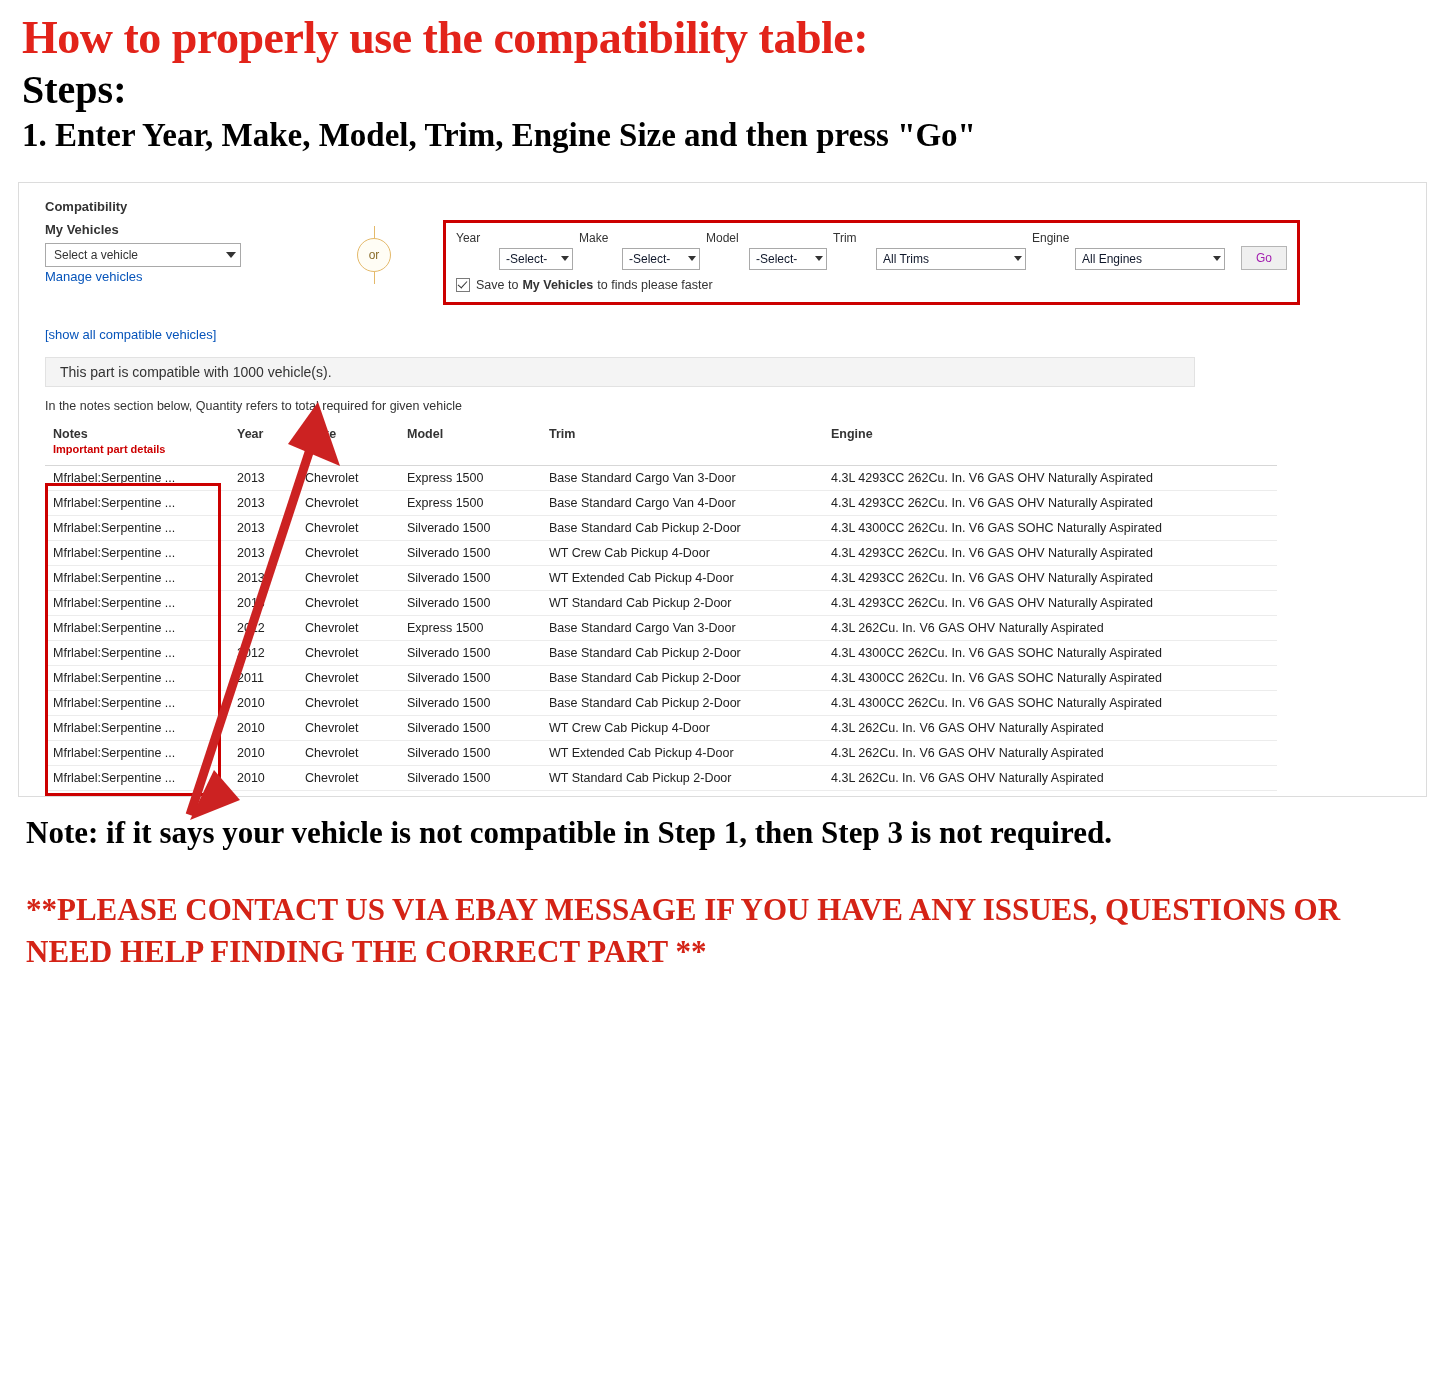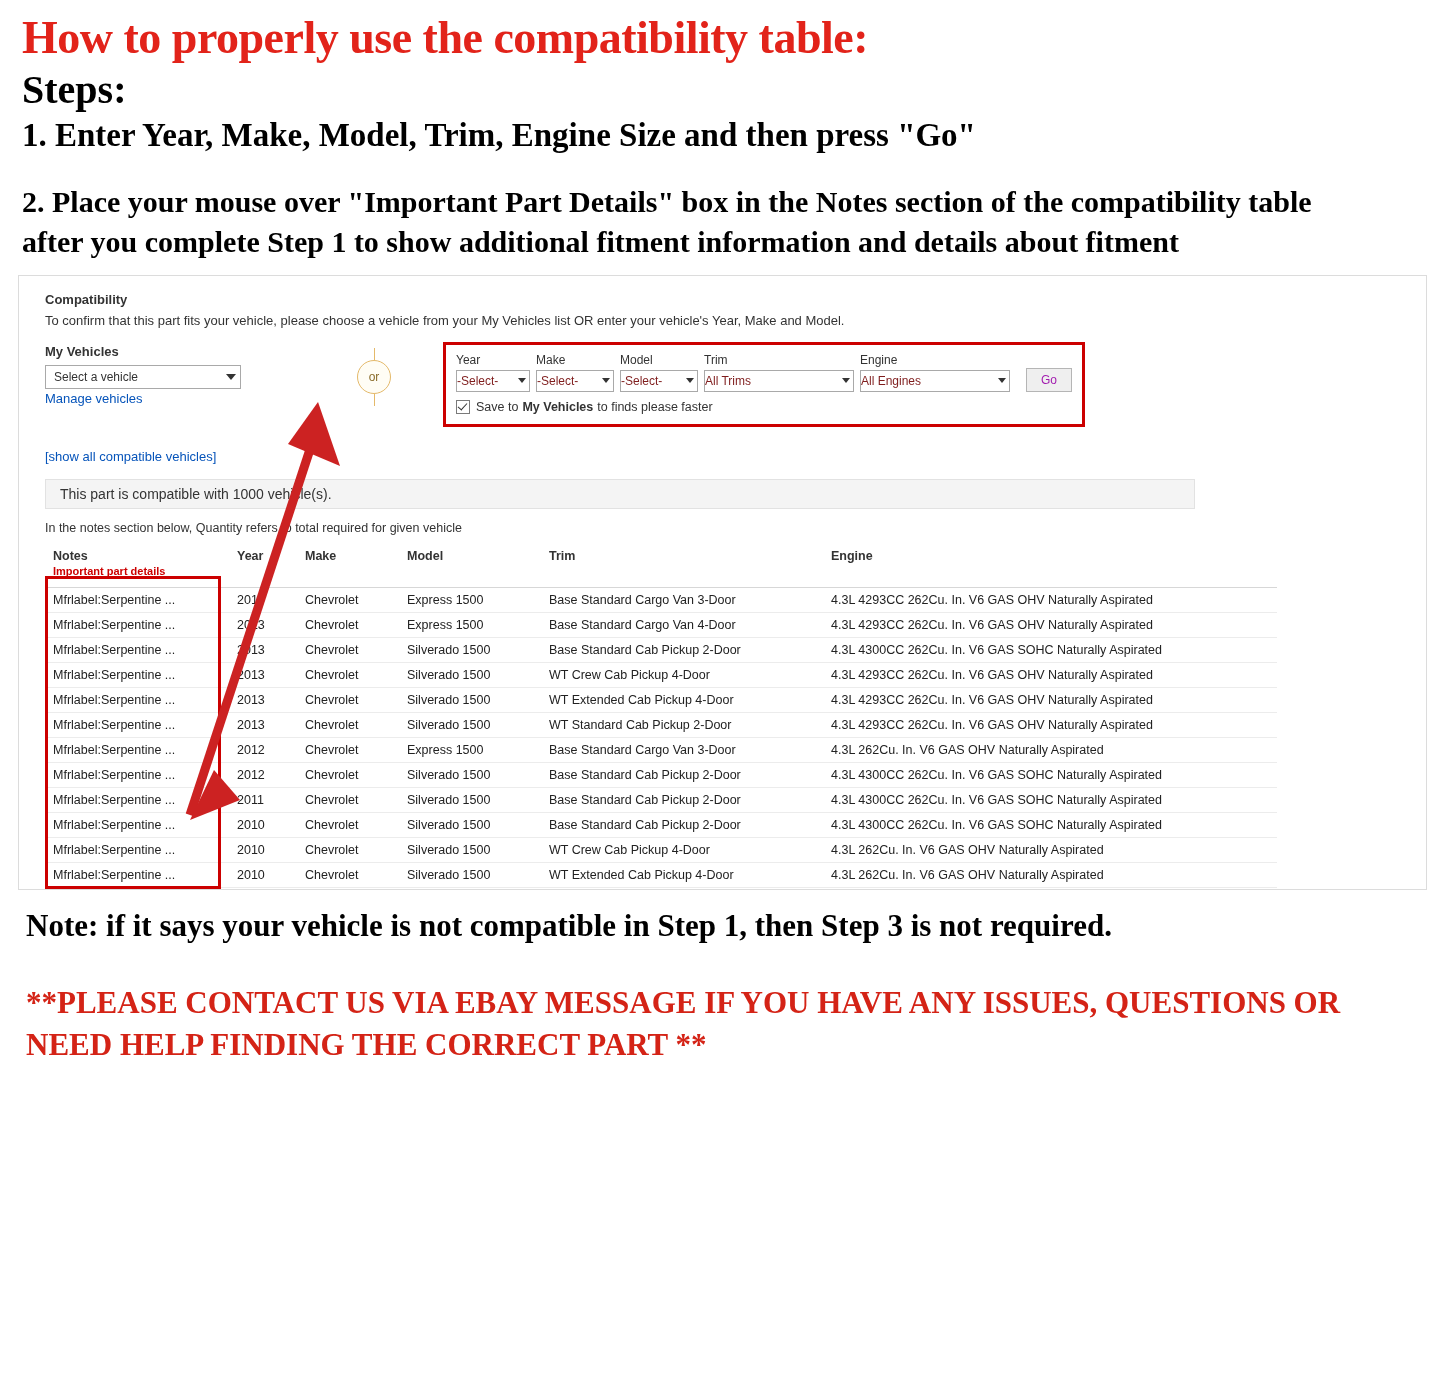--- a/index.html
+++ b/index.html
@@ -173,26 +173,27 @@
   .fld-label {
     font-size: 12px;
     color: #333;
     margin-bottom: 3px;
   }
   .mini-select {
     height: 22px;
     border: 1px solid #a9a9a9;
     background: #fff;
     font-size: 12px;
-    color: #7f1d1d;
+    color: #0f172a;
     display: flex;
     align-items: center;
     justify-content: space-between;
-    padding: 0 3px 0 0;
+    padding: 0 3px 0 6px;
     box-sizing: border-box;
+    margin-left: 43px;
   }
   .w-year { width: 74px; }
   .w-make { width: 78px; }
   .w-model { width: 78px; }
   .w-trim { width: 150px; }
   .w-engine { width: 150px; }
   .mini-caret {
     width: 0; height: 0;
     border-left: 4px solid transparent;
     border-right: 4px solid transparent;
@@ -349,27 +350,25 @@
 </style>
 </head>
 <body>
 
 <div class="page">
 
   <div class="instructions">
     <div class="head-red">How to properly use the compatibility table:</div>
     <div class="steps-word">Steps:</div>
     <div class="step-line">1. Enter Year, Make, Model, Trim, Engine Size and then press "Go"</div>
-    <div class="step-two">2. Place your mouse over "Important Part Details" box in the Notes section of the compatibility table after you complete Step 1 to show additional fitment information and details about fitment</div>
   </div>
 
   <div class="compat-panel">
     <div class="compat-inner">
       <div class="compat-title">Compatibility</div>
-      <div class="compat-sub">To confirm that this part fits your vehicle, please choose a vehicle from your My Vehicles list OR enter your vehicle's Year, Make and Model.</div>
 
       <div class="chooser">
         <div class="myveh">
           <div class="myveh-label">My Vehicles</div>
           <div class="select-box">
             <span>Select a vehicle</span>
             <span class="caret"></span>
           </div>
           <a class="manage-link">Manage vehicles</a>
         </div>

